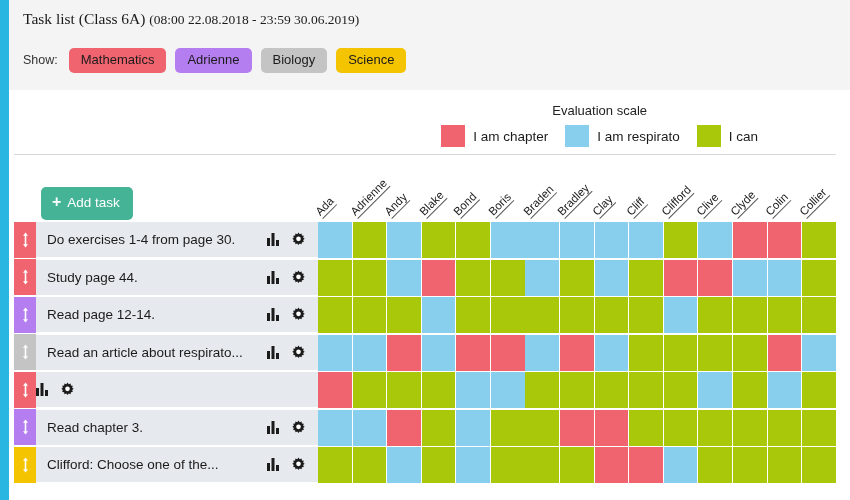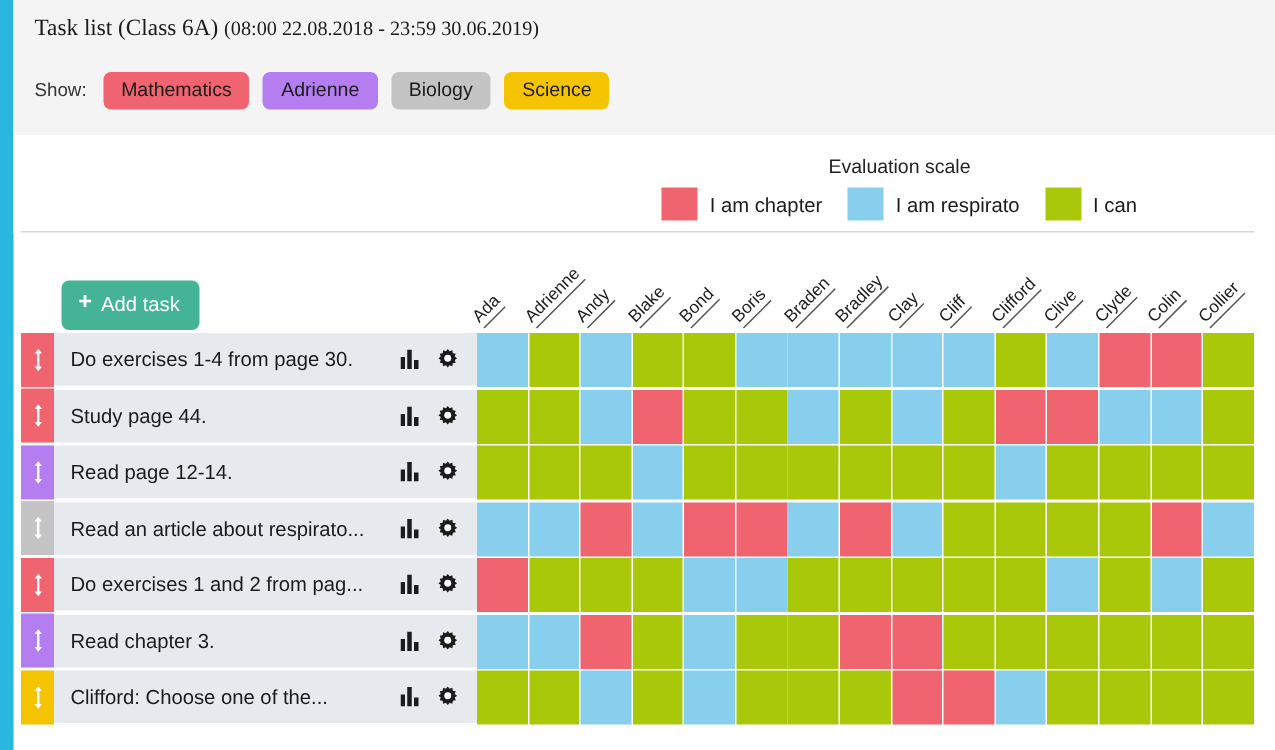--- a/index.html
+++ b/index.html
@@ -477,21 +477,20 @@
           <div class="cell" style="background: rgb(135, 207, 236);"></div>
         </div>
       </div>
       <div class="row">
         <div class="row-left">
           <div class="subject-bar" style="background: rgb(240, 100, 111);">
             <svg width="9" height="16" viewBox="0 0 9 16">
               <path fill="#ffffff" d="M4.5 0.5L7 3.7H5.3v8.6H7L4.5 15.5 2 12.3h1.7V3.7H2z"></path>
             </svg>
           </div>
-          <div class="task-text">Do exercises 1 and 2 from pag...</div>
           <div class="row-icons">
             <span class="icon-btn">
               <svg width="15" height="13" viewBox="0 0 15 13">
                 <rect x="0" y="5" width="3" height="8" fill="#1b1b1b"></rect>
                 <rect x="4.5" y="0" width="3" height="13" fill="#1b1b1b"></rect>
                 <rect x="9" y="7" width="3" height="6" fill="#1b1b1b"></rect>
               </svg>
             </span>
             <span class="icon-btn">
               <svg width="15" height="15" viewBox="0 0 20 20">

